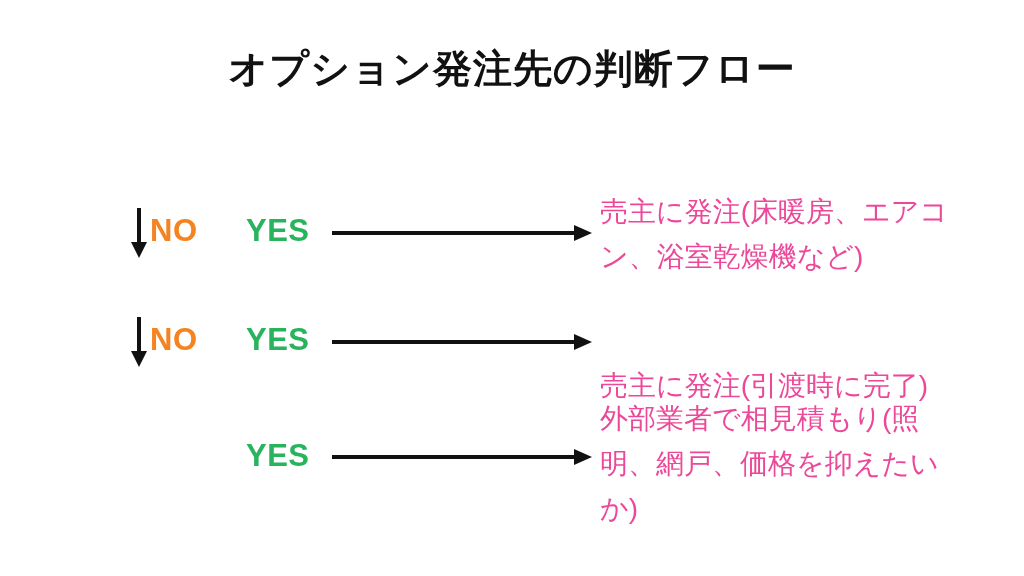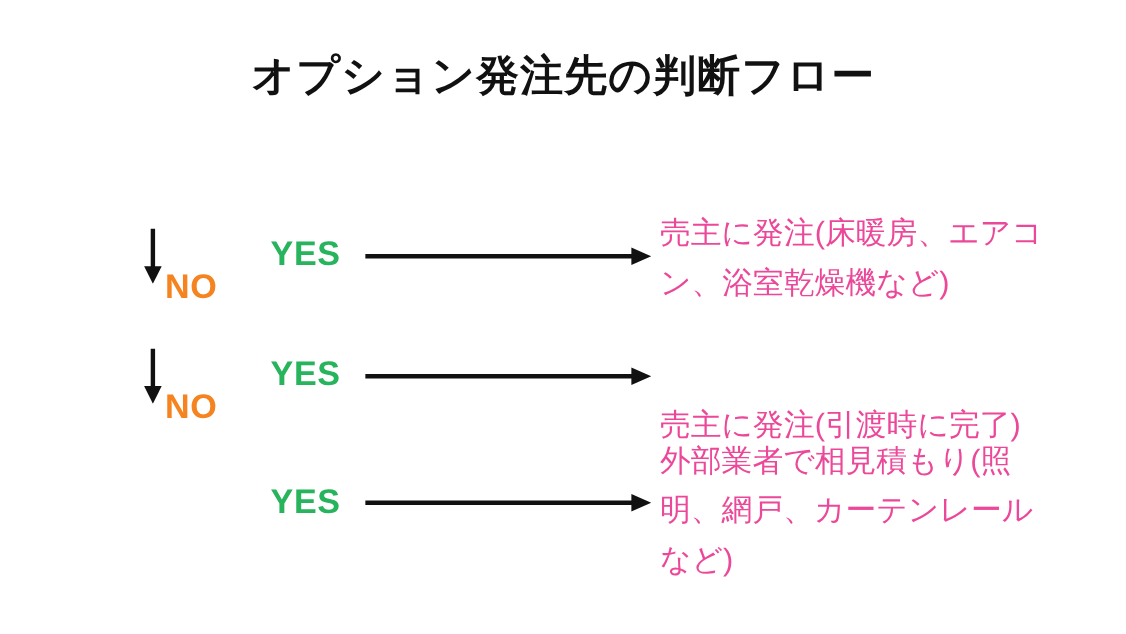--- a/index.html
+++ b/index.html
@@ -35,21 +35,21 @@
   .q2 { top: 276px; }
   .q3 { top: 388px; }
 
   .decision-label {
     position: absolute;
     font-size: 31px;
     font-weight: 700;
     letter-spacing: 0.5px;
     white-space: nowrap;
   }
-  .no-label  { color: var(--no-color, #F5831F); left: 150px; margin-top: 30px; }
+  .no-label  { color: var(--no-color, #F5831F); left: 150px; }
   .yes-label { color: var(--yes-color, #28B35D); left: 246px; }
   .r1 { top: 213px; }
   .r2 { top: 322px; }
   .r3 { top: 438px; }
 
   .down-arrow {
     position: absolute;
     left: 128px;
     width: 22px; height: 52px;
   }
@@ -118,15 +118,15 @@
   <div class="result res2">売主に発注(引渡時に完了)</div>
 
 
   <div class="decision-label yes-label r3">YES</div>
 
   <svg class="right-arrow ra3" viewBox="0 0 260 22">
     <line x1="0" y1="11" x2="244" y2="11" stroke="#111111" stroke-width="4"></line>
     <polygon points="242,3 260,11 242,19" fill="#111111"></polygon>
   </svg>
 
-  <div class="result res3">外部業者で相見積もり(照明、網戸、カーテンレールなど)</div>
+  <div class="result res3">外部業者で相見積もり(照明、網戸、価格を抑えたいか)</div>
 
 </div>
 
 </body></html>

